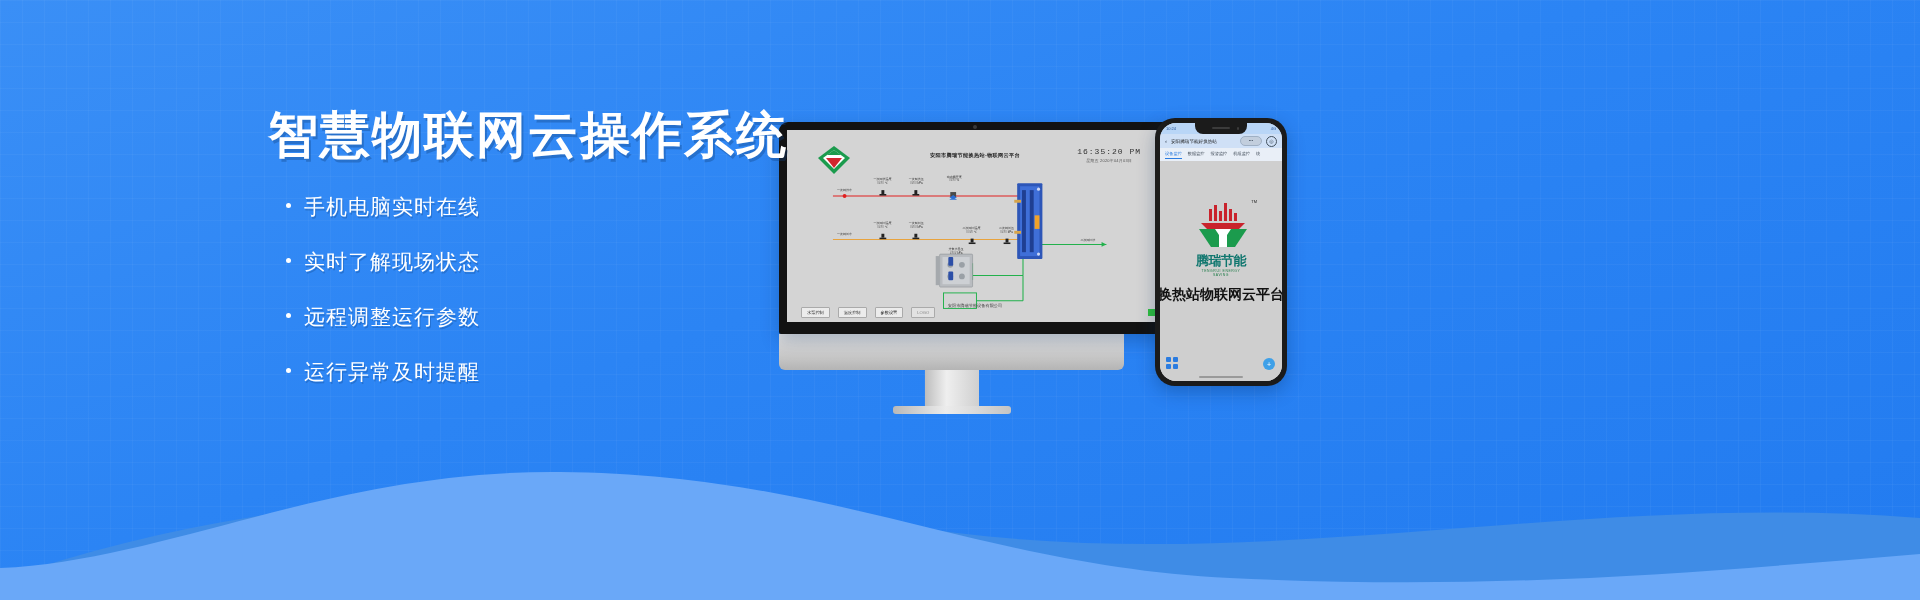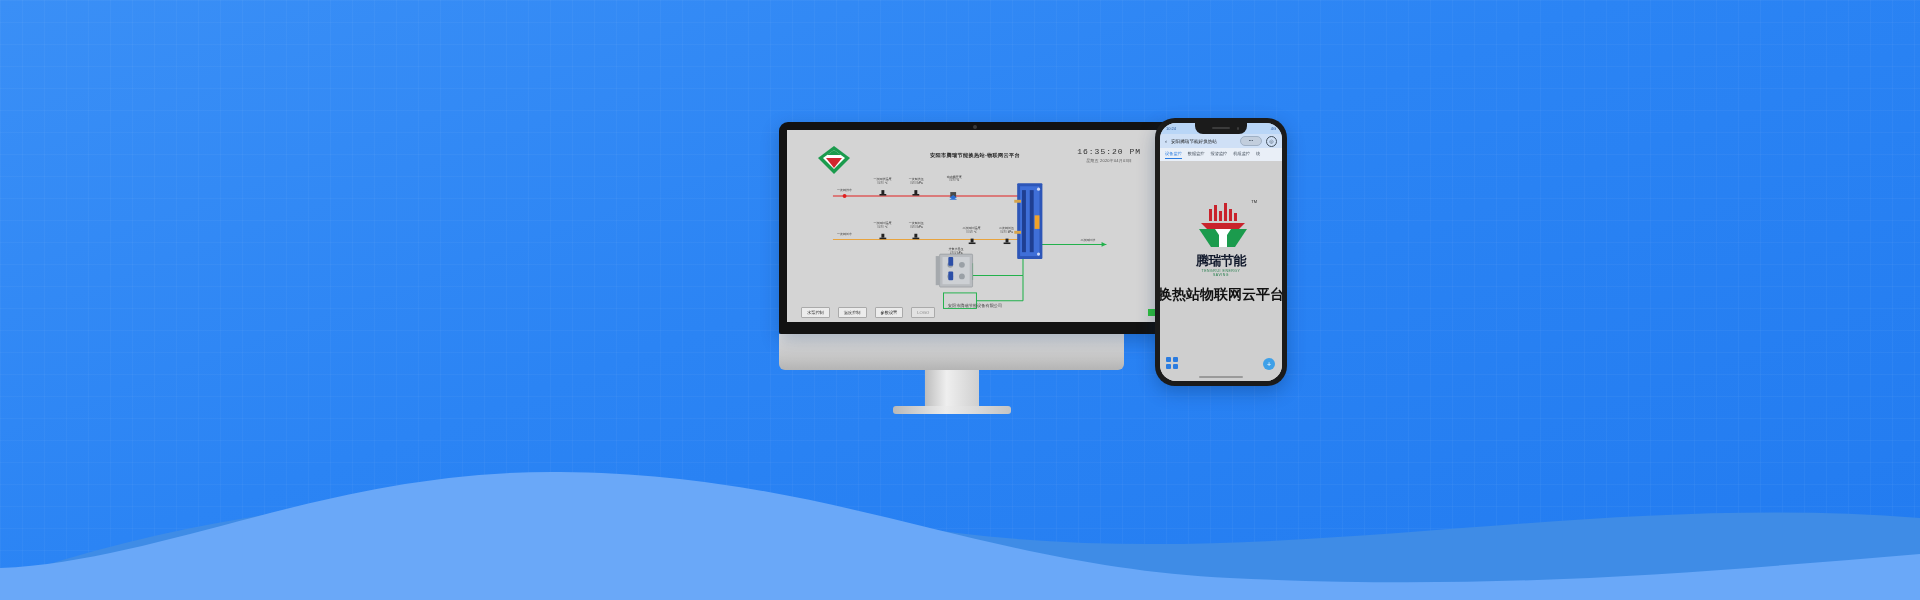--- a/index.html
+++ b/index.html
@@ -136,21 +136,21 @@
   .ph-tab{white-space:nowrap;padding-bottom:2px;}
   .ph-tab.active{color:#2b7ce0;border-bottom:1px solid #2b7ce0;}
   .ph-body{
     position:absolute;left:0;right:0;top:38px;bottom:0;background:#cfcfcf;
     display:flex;flex-direction:column;align-items:center;justify-content:flex-start;
     padding-top:42px;
   }
   .brand-logo{width:56px;position:relative;}
   .brand-tm{position:absolute;right:-8px;top:-4px;font-size:4px;color:#222;}
   .brand-cn{
-    font-size:13px;font-weight:bold;color:#0f172a;letter-spacing:-.5px;margin-top:1px;
+    font-size:13px;font-weight:bold;color:#0f766e;letter-spacing:-.5px;margin-top:1px;
     text-align:center;line-height:1;
   }
   .brand-en{font-size:3.4px;color:#1b7a45;letter-spacing:.6px;margin-top:2px;text-align:center;}
   .brand-tagline{
     margin-top:9px;font-size:14px;font-weight:bold;color:#111;white-space:nowrap;
   }
   .ph-bottom-left{
     position:absolute;left:6px;bottom:12px;width:12px;height:12px;
     display:grid;grid-template-columns:1fr 1fr;gap:1.5px;
   }
@@ -174,20 +174,29 @@
     <svg viewBox="0 0 1920 170" preserveAspectRatio="none" height="170">
       <path d="M0,150 C260,60 560,40 900,95 C1250,152 1560,60 1920,88 L1920,170 L0,170 Z" fill="#3f8ce6"></path>
     </svg>
   </div>
   <div class="wave wave-front">
     <svg viewBox="0 0 1920 150" preserveAspectRatio="none" height="150">
       <path d="M0,118 C170,110 330,20 560,22 C830,24 980,116 1230,128 C1500,141 1700,122 1920,104 L1920,150 L0,150 Z" fill="#6aa8f8"></path>
     </svg>
   </div>
 
+  <div class="copy">
+    <h1 class="headline"><span>智慧物联网云</span><span class="thin">操作系统</span></h1>
+    <ul class="bullets">
+      <li>手机电脑实时在线</li>
+      <li>实时了解现场状态</li>
+      <li>远程调整运行参数</li>
+      <li>运行异常及时提醒</li>
+    </ul>
+  </div>
 
   <div class="monitor">
     <div class="mon-bezel">
       <span class="mon-cam"></span>
       <div class="mon-screen">
 
         <svg class="diagram" viewBox="0 0 329 198">
 
           <line x1="18" y1="68" x2="210" y2="68" stroke="#e02020" stroke-width="1.1"></line>
           <circle cx="30" cy="68" r="2" fill="#e02020"></circle>

